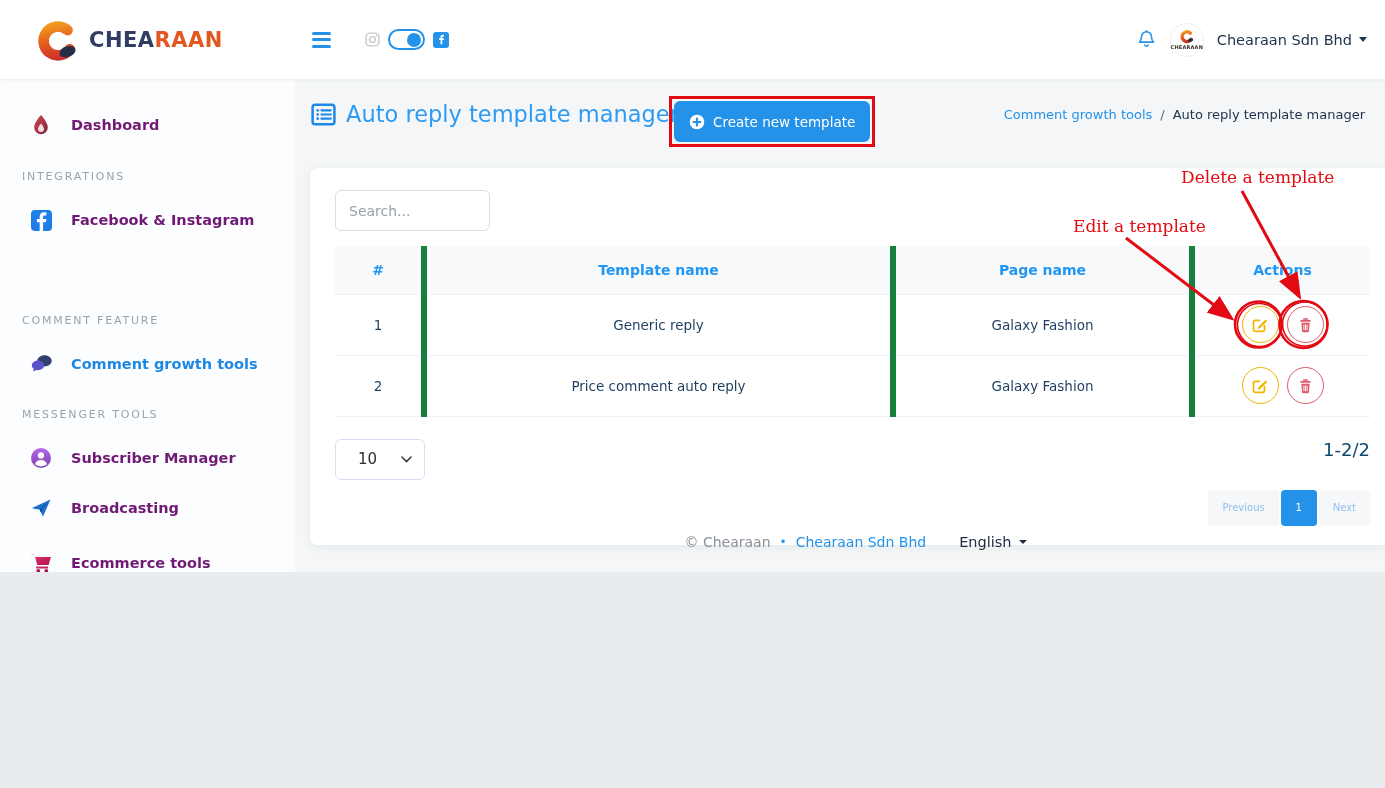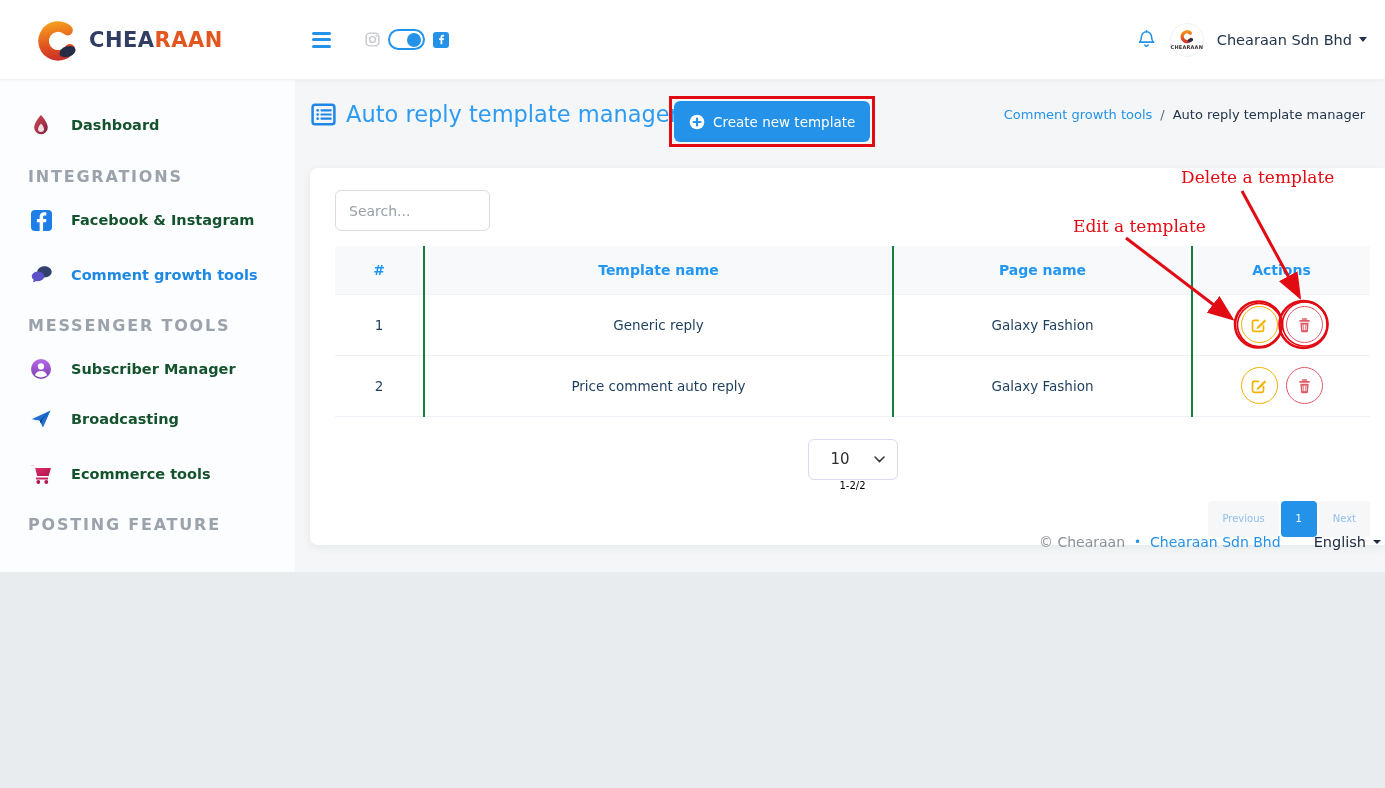--- a/index.html
+++ b/index.html
@@ -39,23 +39,23 @@
   .account-label { font-size:14.5px; color:#22354e; }
   .caret-down { width:0; height:0; border-left:4.5px solid transparent; border-right:4.5px solid transparent; border-top:5px solid #22354e; }
 
   
   .sidebar {
     position:absolute; top:80px; left:0; width:295px; height:708px;
     background:#fcfdfe; overflow:hidden; z-index:10;
   }
   .side-item { display:flex; align-items:center; height:40px; padding-left:28px; cursor:pointer; }
   .side-item .ic { width:26px; display:flex; justify-content:center; }
-  .side-item .lbl { margin-left:17px; font-size:14.5px; font-weight:600; color:#14532d; }
+  .side-item .lbl { margin-left:17px; font-size:14.5px; font-weight:600; color:#701a75; }
   .side-item.active .lbl { color:#1e88e5; }
-  .side-section { padding-left:28px; font-size:16px; font-weight:bold; letter-spacing:1.8px; color:#9aa2ab; height:16px; line-height:16px; }
+  .side-section { padding-left:22px; font-size:11px; font-weight:normal; letter-spacing:1.8px; color:#9aa2ab; height:16px; line-height:16px; }
   .m25{margin-top:25px}.m24{margin-top:24px}.m15{margin-top:15px}.m73{margin-top:73px}
   .m23{margin-top:23px}.m10{margin-top:10px}.m21{margin-top:21px}
   .side-scroll { position:absolute; right:2px; bottom:2px; width:5px; height:46px; border-radius:3px; background:#e1e5e8; cursor:pointer; }
 
   
   .main { position:absolute; left:295px; top:80px; right:0; bottom:0; overflow:hidden; }
   .page-header { position:relative; height:68px; display:flex; align-items:center; padding-left:15px; }
   .title-wrap { display:flex; align-items:center; gap:9px; }
   .page-title { font-size:22.5px; font-weight:400; color:#2e9bf3; white-space:nowrap; }
   .create-anno { position:absolute; left:374px; top:16px; border:3px solid #e30b13; padding:2px; }
@@ -77,48 +77,48 @@
   .search-input {
     width:155px; height:41px; border:1px solid #d8dde3; border-radius:6px; padding:0 13px;
     font-family:inherit; font-size:14px; color:#555; outline:none; background:#fff;
   }
   .search-input::placeholder { color:#98a1aa; }
   table.tpl { width:1035px; margin-top:15px; border-collapse:collapse; table-layout:fixed; }
   .tpl th {
     height:48px; background:#f7f9fb; color:#2196f3; font-size:14px; font-weight:bold; text-align:center;
   }
   .tpl td { height:61px; color:#1d3e5e; font-size:13.5px; text-align:center; }
-  .tpl th + th, .tpl td + td { border-left:2px solid #15803d; }
+  .tpl th + th, .tpl td + td { border-left:6px solid #15803d; }
   .tpl tbody tr { border-bottom:1px solid #eef1f5; }
   .tpl thead tr { border-bottom:1px solid #f1f4f7; }
   .actions-cell { display:flex; justify-content:center; align-items:center; gap:8px; }
   .act-btn {
     width:37px; height:37px; border-radius:50%; background:#fff; display:flex; align-items:center;
     justify-content:center; cursor:pointer;
   }
   .act-edit { border:1.6px solid #f3b200; }
   .act-del { border:1.5px solid #dd5a67; }
 
-  .table-controls { display:flex; justify-content:space-between; align-items:center; margin-top:22px;flex-direction:column; }
+  .table-controls { display:flex; justify-content:space-between; align-items:flex-start; margin-top:22px; }
   .pagesize {
     width:90px; height:41px; border:1px solid #dcd9f2; border-radius:6px; background:#fff;
     display:flex; align-items:center; padding:0 12px 0 22px; cursor:pointer;
   }
   .pagesize .val { font-size:15px; color:#2e2e2e; flex:1; }
-  .range-label { font-size:10px; color:#000000; }
+  .range-label { font-size:18px; color:#0c4a6e; }
   .pagination { display:flex; justify-content:flex-end; margin-top:10px; gap:2px; }
   .pg-btn {
     height:36px; border:none; border-radius:4px; background:#f5f7f9; color:#93c0ee;
     font-family:inherit; font-size:10px; padding:0 14px; cursor:pointer;
   }
   .pg-btn.current { background:#2492e8; color:#fff; width:36px; padding:0; }
 
   
   .footer {
-    position:absolute; left:0; right:0; bottom:22px; display:flex; justify-content:flex-end;
+    position:absolute; left:0; right:0; bottom:22px; display:flex; justify-content:center;
     align-items:center; padding:0 4px 0 35px;gap:33px;
   }
   .footer-left { display:flex; align-items:center; gap:9px; font-size:14px; }
   .copyright { color:#8a9199; }
   .f-bullet { color:#2492e8; font-size:12px; }
   .company-link { color:#2492e8; text-decoration:none; cursor:pointer; }
   .lang { display:flex; align-items:center; gap:7px; cursor:pointer; }
   .lang-label { font-size:14.5px; color:#202c41; }
   .caret-sm { width:0; height:0; border-left:4px solid transparent; border-right:4px solid transparent; border-top:4.5px solid #202c41; }
 
@@ -215,20 +215,21 @@
     <div class="side-item m15">
       <span class="ic">
         <svg width="21" height="21" viewBox="0 0 16 16">
             <rect width="16" height="16" rx="3" fill="#1f7fe8"></rect>
             <path fill="#fff" d="M9.2 16V9.4h2.2l.3-2.5H9.2V5.3c0-.7.2-1.2 1.2-1.2h1.3V1.9c-.2 0-1-.1-1.9-.1-1.9 0-3.2 1.2-3.2 3.3v1.8H4.5v2.5h2.1V16h2.6z"></path>
           </svg>
       </span>
       <span class="lbl">Facebook &amp; Instagram</span>
     </div>
 
+    <div class="side-section m73">COMMENT FEATURE</div>
 
     <div class="side-item active m15">
       <span class="ic">
         <svg width="23" height="20" viewBox="0 0 23 20">
           <path fill="#32406d" d="M14.5 1.2c4 0 7.2 2.5 7.2 5.6 0 3.1-3.2 5.6-7.2 5.6-.6 0-1.2-.1-1.8-.2L9 14l.6-2.9c-1.5-1-2.3-2.5-2.3-4.3 0-3.1 3.2-5.6 7.2-5.6Z"></path>
           <path fill="#5a52c8" d="M8 6.4c3.4 0 6.2 2.2 6.2 4.9 0 2.7-2.8 4.9-6.2 4.9-.6 0-1.1-.1-1.6-.2L3 17.4l.7-2.6C2.5 13.9 1.8 12.7 1.8 11.3 1.8 8.6 4.6 6.4 8 6.4Z"></path>
         </svg>
       </span>
       <span class="lbl">Comment growth tools</span>
     </div>

